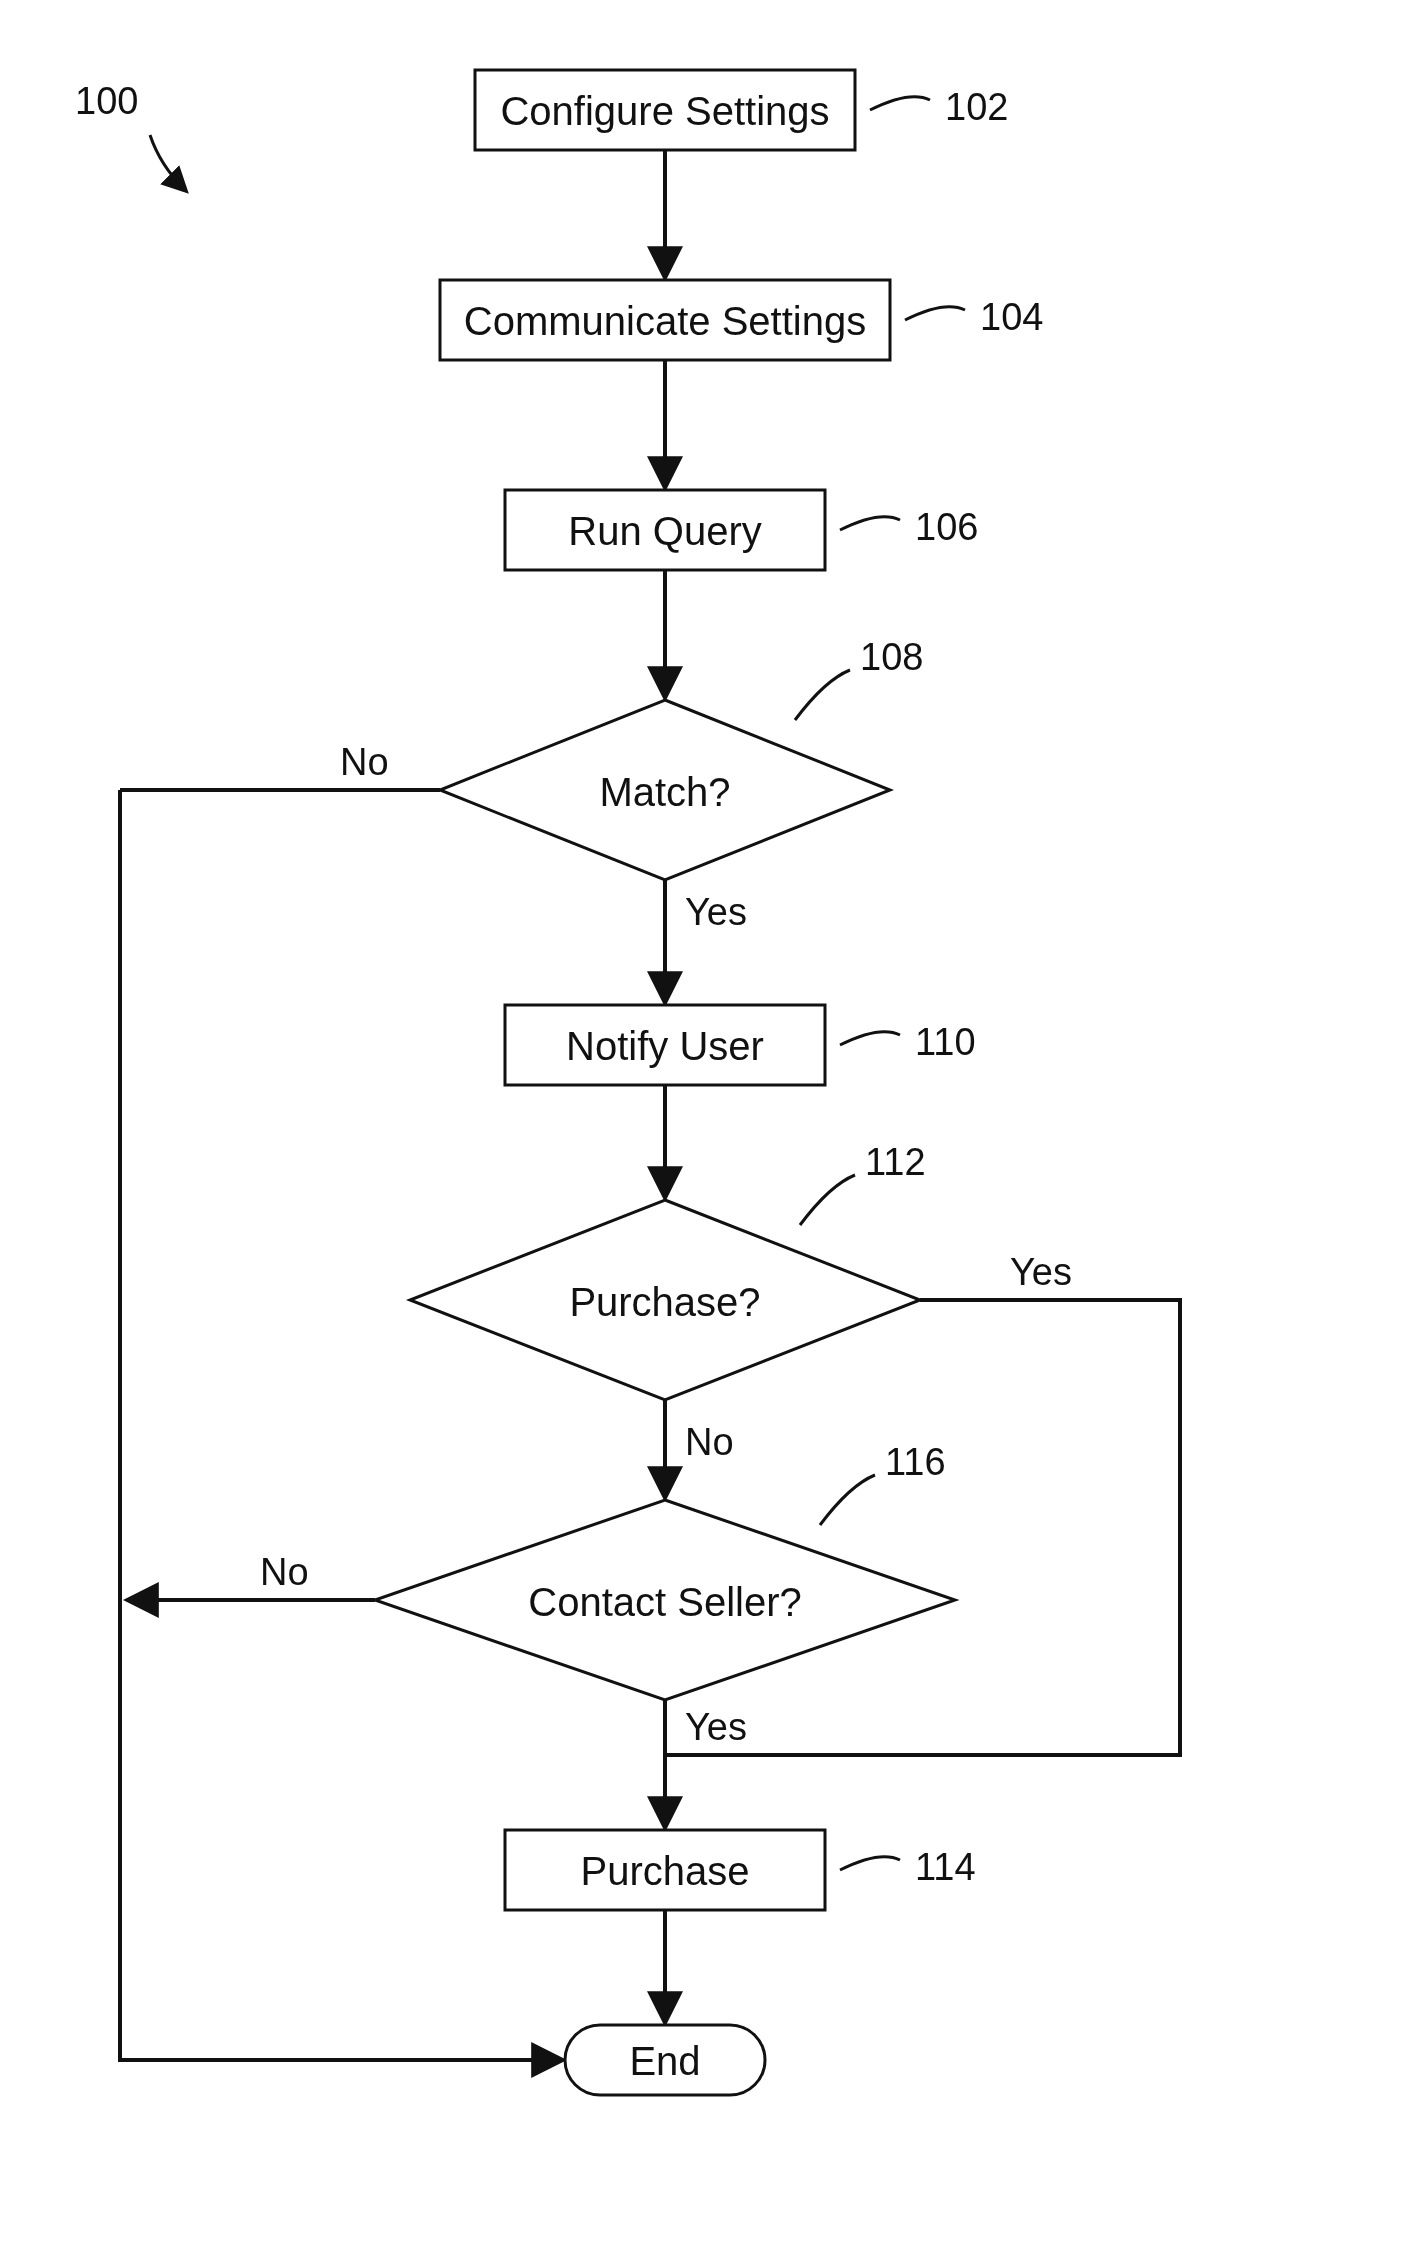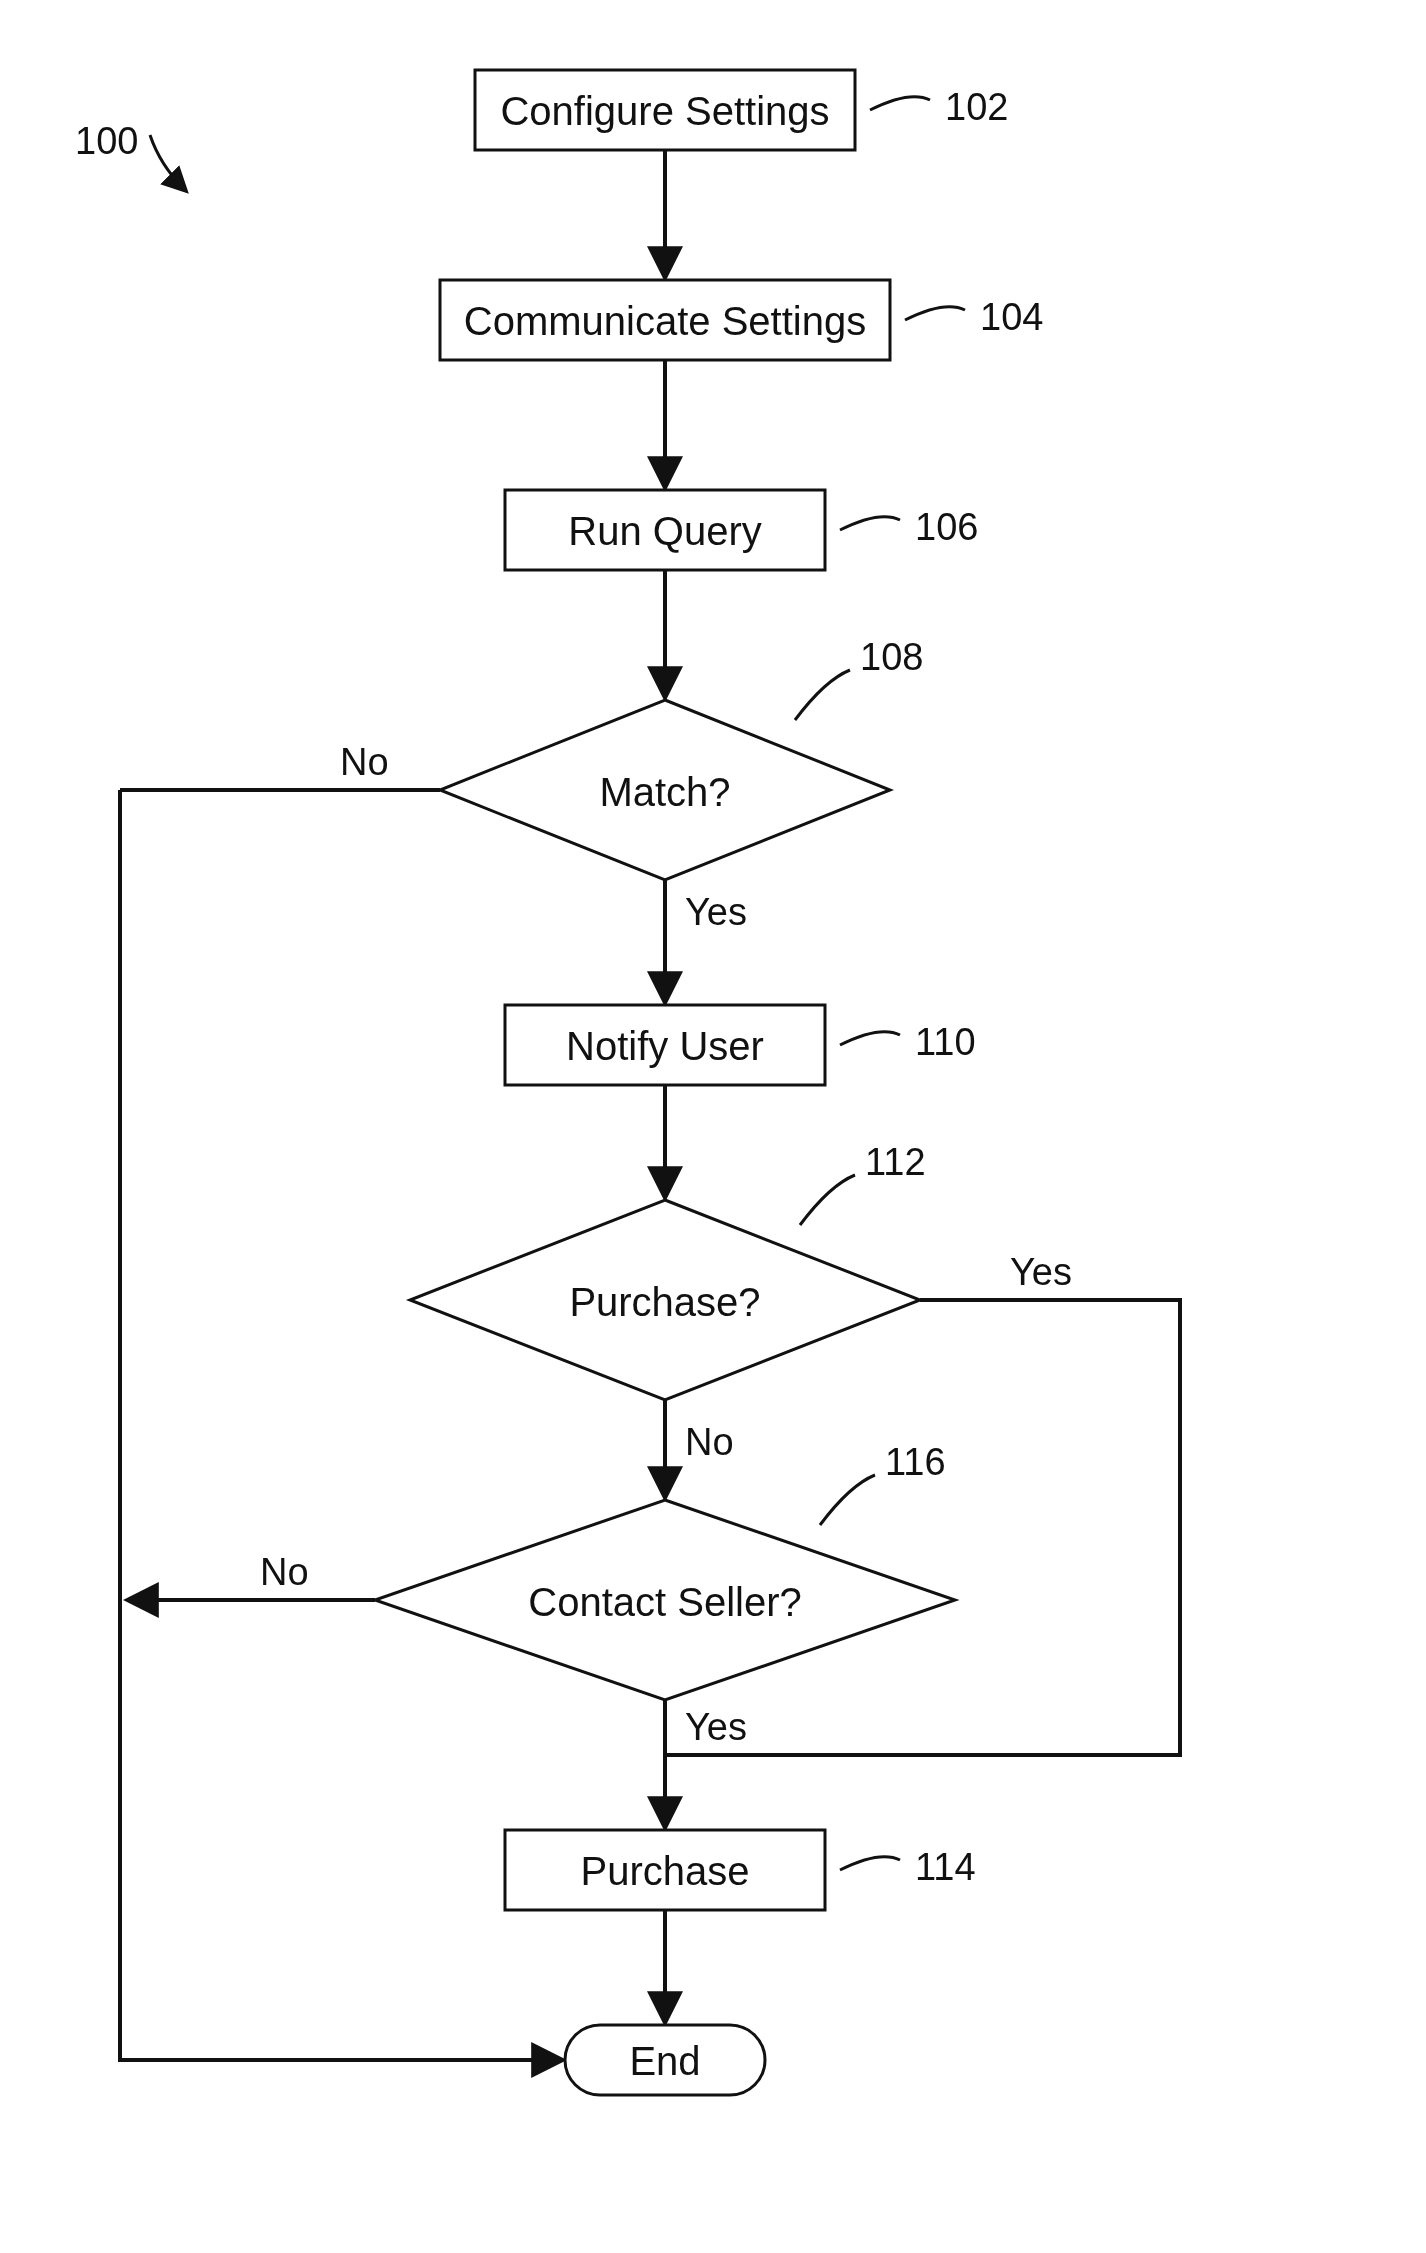--- a/index.html
+++ b/index.html
@@ -7,21 +7,21 @@
     padding: 0;
     background: #ffffff;
     font-family: Arial, Helvetica, sans-serif;
   }
   .canvas {
     position: relative;
     width: 1426px;
     height: 2253px;
     background: #ffffff;
   }
-  .abs { position: absolute; margin-top: 40px; }
+  .abs { position: absolute; }
   .label {
     font-size: 38px;
     color: #111;
     white-space: nowrap;
   }
   svg.full {
     position: absolute;
     left: 0; top: 0;
     width: 1426px;
     height: 2253px;

